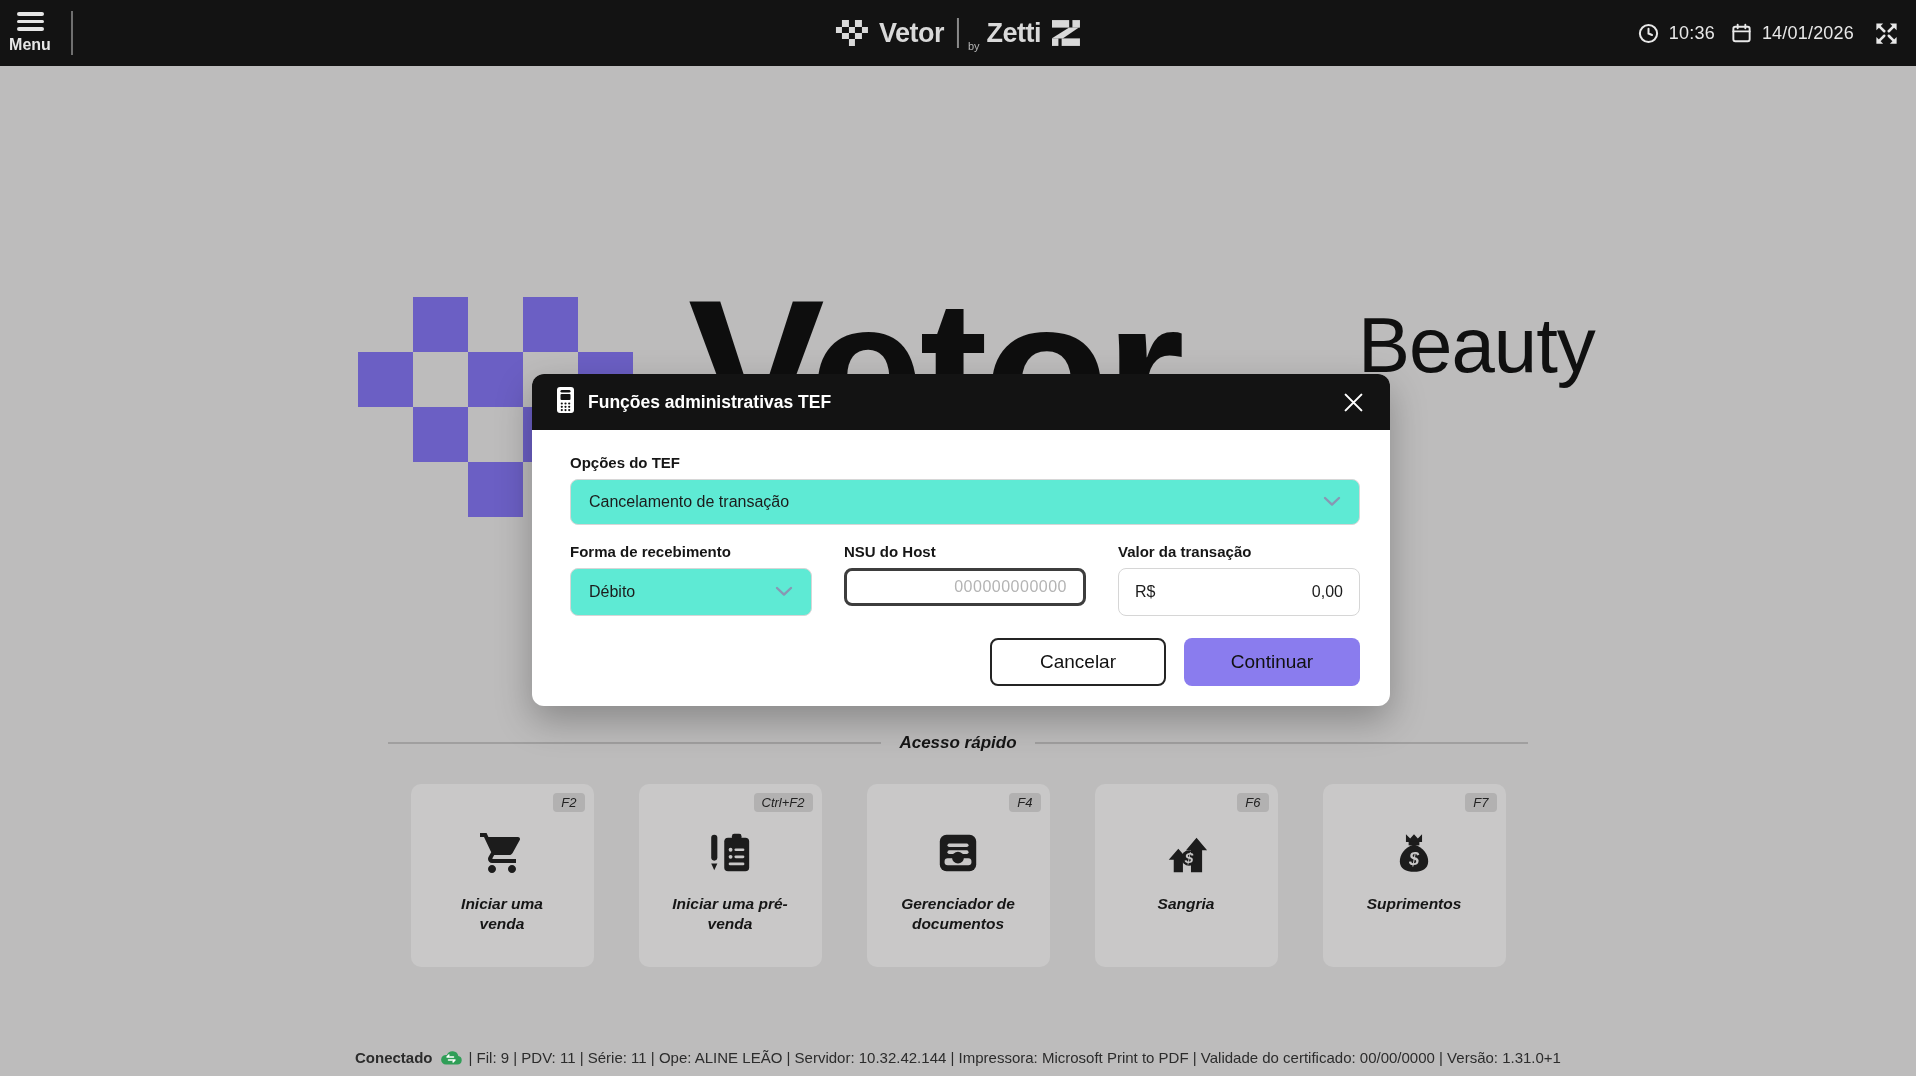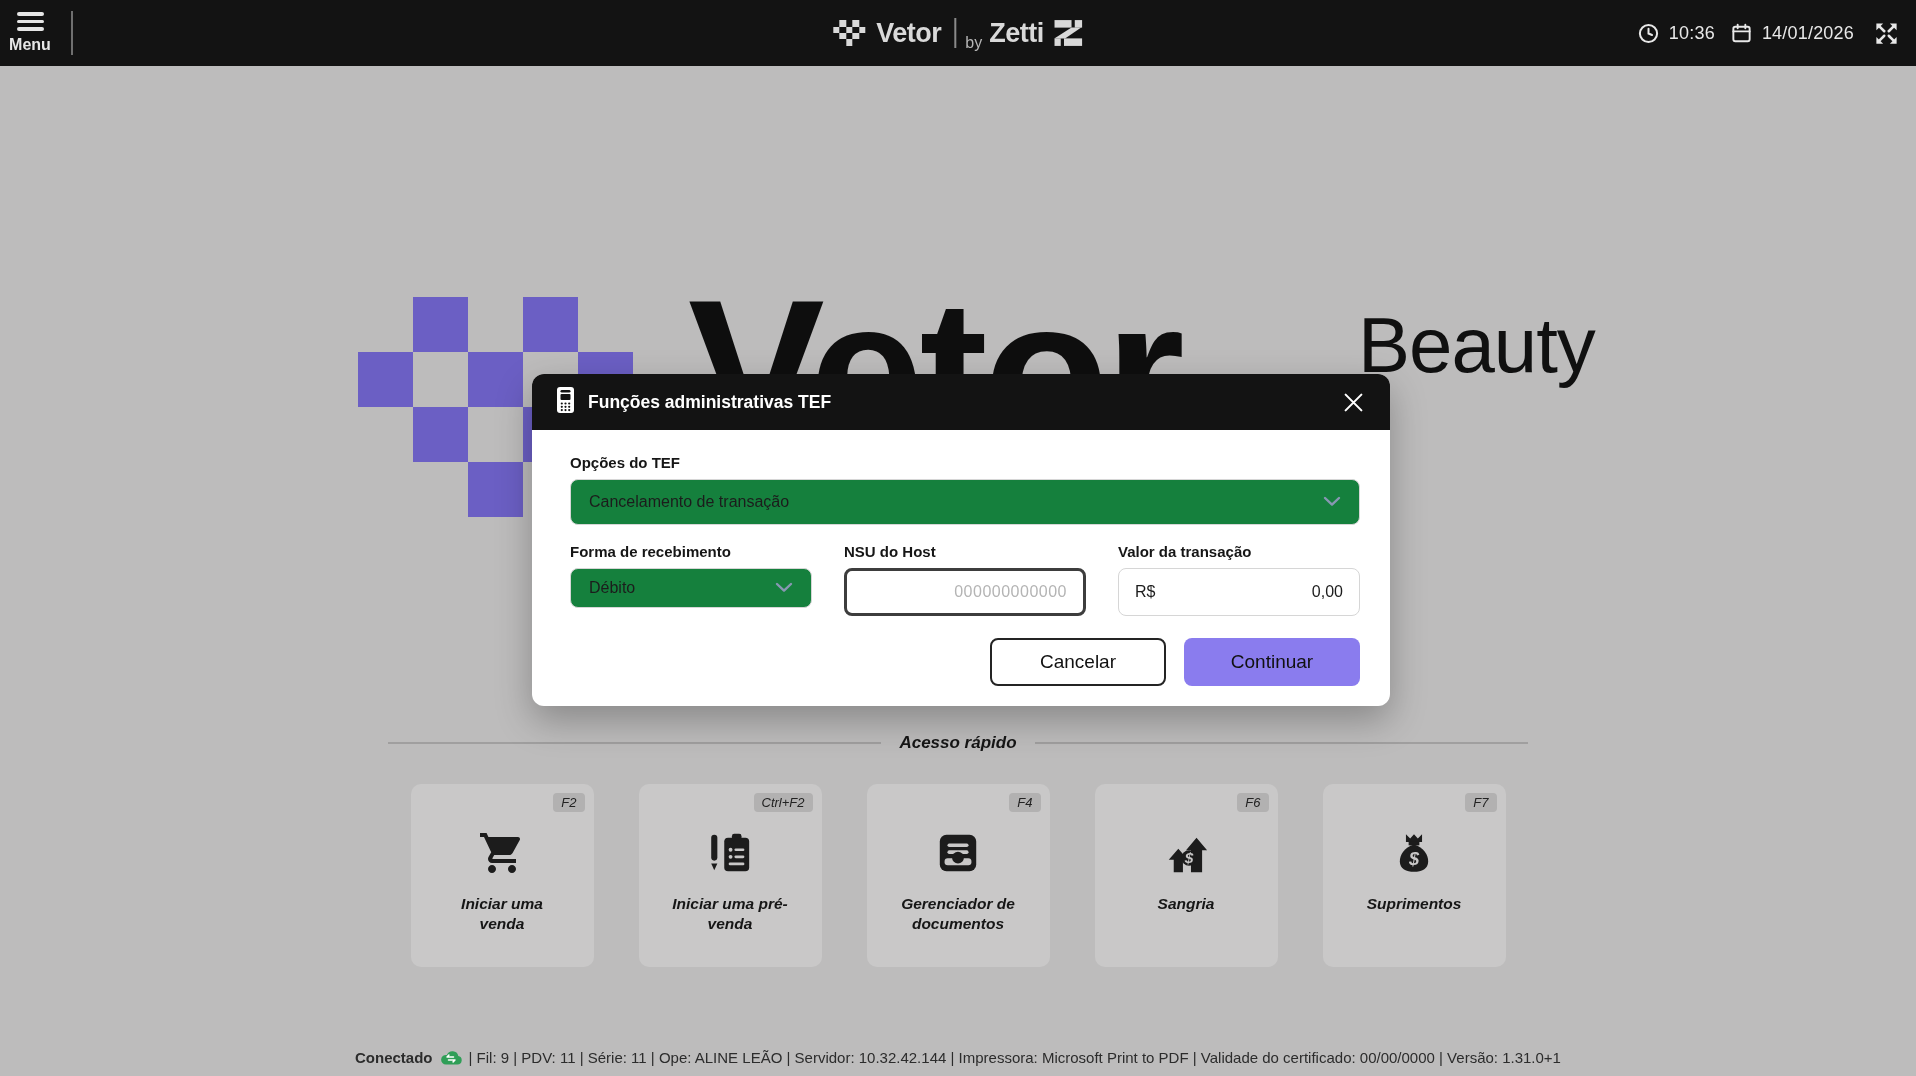--- a/index.html
+++ b/index.html
@@ -12,45 +12,45 @@
   .hamburger { display:flex; flex-direction:column; gap:4px; }
   .hamburger span { display:block; width:27px; height:3.5px; background:#e6e6e6; border-radius:2px; }
   .menu-label { color:#e6e6e6; font-size:16px; font-weight:bold; }
   .menu-divider { position:absolute; left:71px; top:11px; width:2px; height:44px; background:#6f6f6f; }
   .brand { position:absolute; left:50%; top:0; transform:translateX(-50%); height:66px; display:flex; align-items:center; gap:11px; color:#d9d9d9; }
   .heart-mini { display:grid; grid-template-columns:repeat(5,6.4px); grid-auto-rows:6.4px; }
   .heart-mini i { display:block; }
   .heart-mini i.on { background:#d9d9d9; }
   .brand-vetor, .brand-zetti { font-size:27px; font-weight:bold; letter-spacing:-0.5px; }
   .brand-sep { width:2px; height:30px; background:#8a8a8a; margin:0 2px; }
-  .brand-by { font-size:16px; color:#b5b5b5; align-self:flex-end; margin:0 -4px 14px -4px; }
+  .brand-by { font-size:11px; color:#b5b5b5; align-self:flex-end; margin:0 -4px 14px -4px; }
   .topbar-right { position:absolute; right:16px; top:0; height:66px; display:flex; align-items:center; gap:9px; color:#e8e8e8; }
   .topbar-right .val { font-size:18px; font-weight:normal; letter-spacing:0.2px; }
   .tb-ico { display:flex; align-items:center; }
   .expand-wrap { margin-left:10px; cursor:pointer; }
 
   
   .bg-art { position:absolute; inset:0; z-index:1; }
   .checker { position:absolute; left:358px; top:297px; display:grid; grid-template-columns:repeat(5,55px); grid-auto-rows:55px; }
   .checker i.on { background:#6b5fc4; }
   .giant-word { position:absolute; left:688px; top:268px; font-size:205px; font-weight:bold; letter-spacing:-4px; color:#0e0e0e; line-height:1; }
   .tagline { position:absolute; left:1358px; top:300px; font-size:78px; color:#101010; letter-spacing:-1px; }
 
   
   .modal { position:absolute; left:532px; top:374px; width:858px; height:332px; background:#ffffff; border-radius:12px; box-shadow:0 14px 36px rgba(0,0,0,0.28); z-index:30; }
   .modal-header { height:56px; background:#131313; border-radius:12px 12px 0 0; display:flex; align-items:center; padding:0 24px; gap:13px; }
   .modal-title { color:#ffffff; font-size:17.5px; font-weight:bold; flex:1; }
   .modal-close { width:26px; height:26px; display:flex; align-items:center; justify-content:center; cursor:pointer; }
   .modal-body { padding:24px 30px 0 38px; }
   .field-label { font-size:15px; font-weight:bold; color:#161616; margin-bottom:8px; }
-  .select-box { height:46px; border:1px solid #d6d6d6; border-radius:8px; background:#15803d; display:flex; align-items:center; padding:0 18px; font-size:16px; color:#1c1c1c; cursor:pointer; }
+  .select-box { height:46px; border:1px solid #d6d6d6; border-radius:8px; background:#5eead4; display:flex; align-items:center; padding:0 18px; font-size:16px; color:#1c1c1c; cursor:pointer; }
   .select-box .sel-text { flex:1; }
   .form-row { display:flex; gap:32px; margin-top:18px; }
   .form-col { flex:1; min-width:0; }
-  .nsu-input { width:100%; height:48px; border:3px solid #3d3d3d; border-radius:8px; font-size:16px; text-align:right; padding:0 16px; color:#b91c1c; outline:none; font-family:"Liberation Sans",sans-serif; letter-spacing:0.5px; }
+  .nsu-input { width:100%; height:38px; border:3px solid #3d3d3d; border-radius:8px; font-size:16px; text-align:right; padding:0 16px; color:#b91c1c; outline:none; font-family:"Liberation Sans",sans-serif; letter-spacing:0.5px; }
   .nsu-input::placeholder { color:#b4b4b4; }
   .amount-box { height:48px; border:1px solid #d6d6d6; border-radius:8px; display:flex; align-items:center; justify-content:space-between; padding:0 16px; font-size:16px; color:#1c1c1c; }
   .btn-row { display:flex; justify-content:flex-end; gap:18px; margin-top:22px; }
   .btn { width:176px; height:48px; border-radius:8px; font-size:19px; display:flex; align-items:center; justify-content:center; cursor:pointer; font-family:"Liberation Sans",sans-serif; }
   .btn-cancel { background:#ffffff; border:2px solid #242424; color:#111111; }
   .btn-continue { background:#8a7cee; border:none; color:#111111; }
 
   
   .quick { position:absolute; left:0; top:733px; width:1916px; z-index:10;font-style:italic; }
   .quick-head { width:1140px; margin:0 auto; display:flex; align-items:center; gap:18px; }
@@ -211,21 +211,21 @@
       <span>
         <svg width="18" height="11" viewBox="0 0 18 11" fill="none" stroke="#8897b3" stroke-width="2.4" stroke-linecap="round" stroke-linejoin="round">
           <polyline points="2,2 9,8.6 16,2"></polyline>
         </svg>
       </span>
     </div>
 
     <div class="form-row">
       <div class="form-col">
         <div class="field-label">Forma de recebimento</div>
-        <div class="select-box" style="height:40px">
+        <div class="select-box" style="height:48px">
           <span class="sel-text">Débito</span>
           <span>
             <svg width="18" height="11" viewBox="0 0 18 11" fill="none" stroke="#8897b3" stroke-width="2.4" stroke-linecap="round" stroke-linejoin="round">
               <polyline points="2,2 9,8.6 16,2"></polyline>
             </svg>
           </span>
         </div>
       </div>
       <div class="form-col">
         <div class="field-label">NSU do Host</div>

